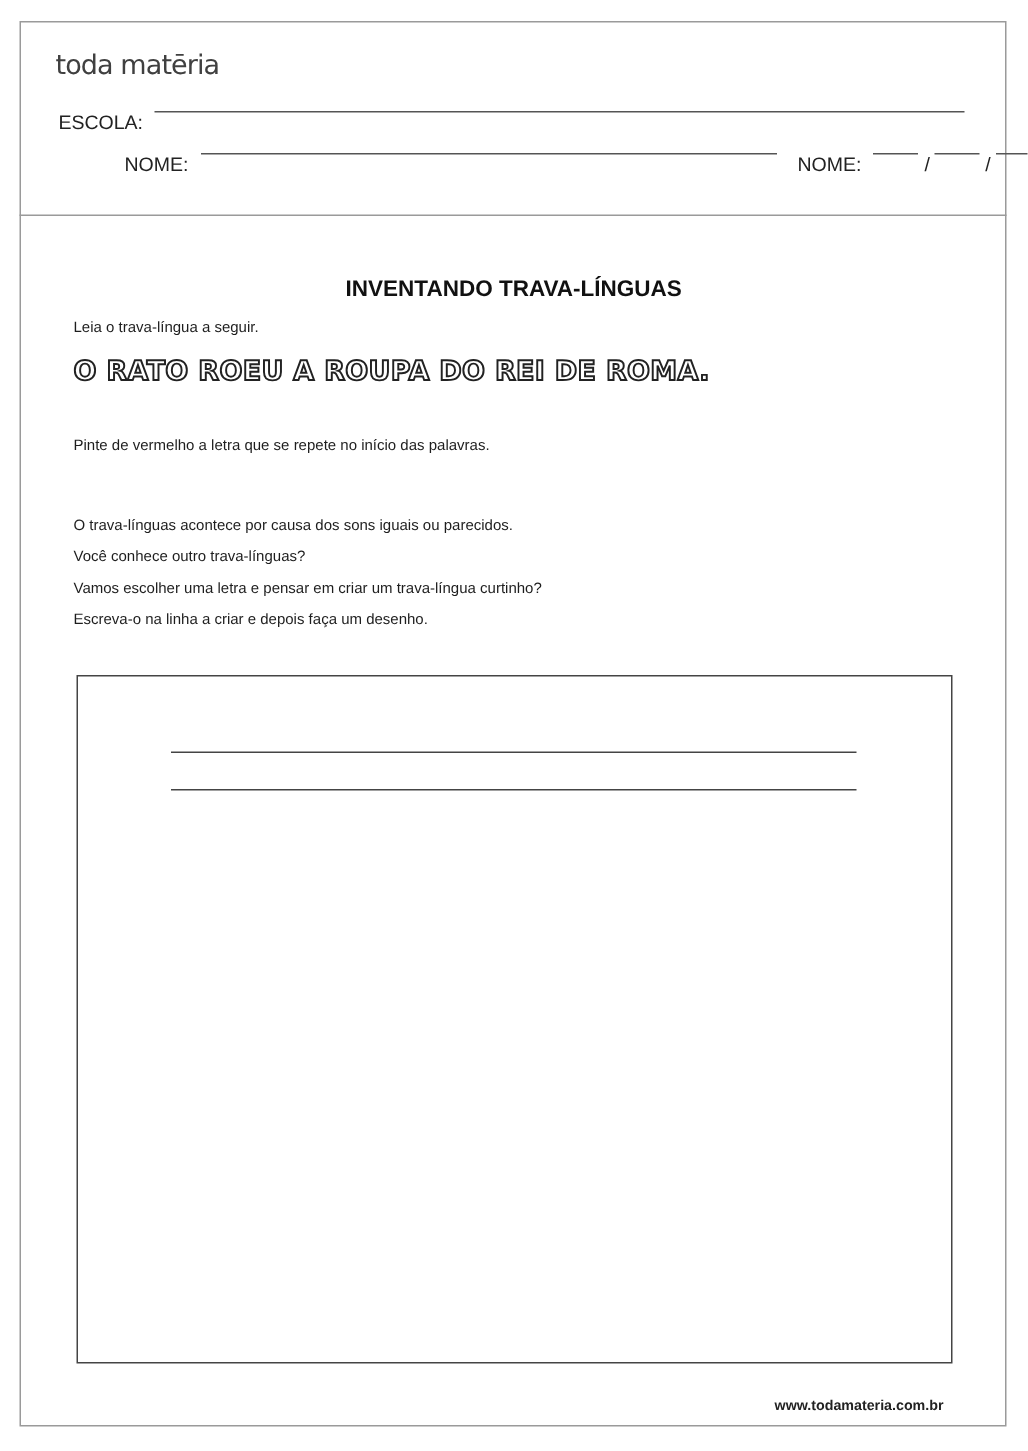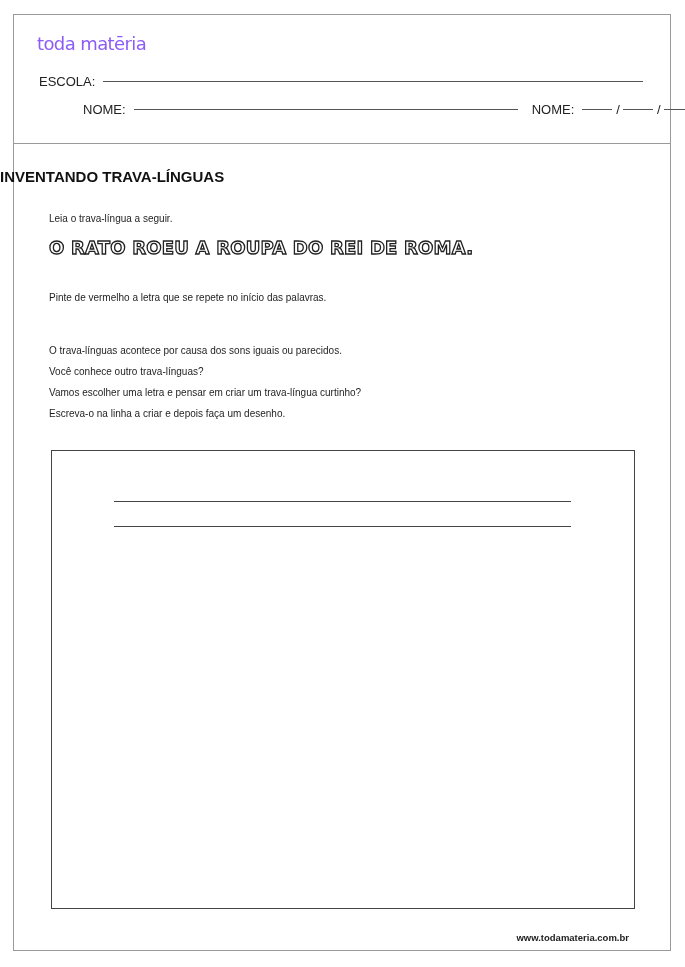--- a/index.html
+++ b/index.html
@@ -1,22 +1,22 @@
 <!DOCTYPE html>
 <html><head>
 <meta charset="utf-8">
 <style>
   html, body { margin:0; padding:0; background:#fff; }
   body { width:685px; height:967px; position:relative; font-family:"Liberation Sans", sans-serif; color:#1a1a1a; overflow:hidden; }
   .sheet { position:absolute; left:13px; top:14px; width:658px; height:937px; border:1px solid #9a9a9a; box-sizing:border-box; }
   .header-divider { position:absolute; left:13px; top:143px; width:658px; height:0; border-top:1px solid #9a9a9a; }
-  .logo { position:absolute; left:37px; top:33px; font-family:"DejaVu Sans", sans-serif; font-size:18px; letter-spacing:-0.6px; color:#8b5cf6; }
-  .field-row { position:absolute; left:39px; font-size:13px; color:#222; display:flex; align-items:center; }
+  .logo { position:absolute; left:37px; top:33px; font-family:"DejaVu Sans", sans-serif; font-size:18px; letter-spacing:-0.6px; color:#404040; }
+  .field-row { position:absolute; left:39px; font-size:13px; color:#222; display:flex; align-items:flex-start; }
   .line { border-bottom:1px solid #555; height:0; margin-left:8px; }
-  .title { position:absolute; left:0; width:685px; top:168px; text-align:left; font-weight:bold; font-size:15px; color:#111; }
+  .title { position:absolute; left:0; width:685px; top:184px; text-align:center; font-weight:bold; font-size:15px; color:#111; }
   .p { position:absolute; left:49px; font-size:10px; color:#1e1e1e; }
   .outline { position:absolute; left:49px; top:237px; font-family:"DejaVu Sans", sans-serif; font-weight:bold; font-size:18px; letter-spacing:0.2px; color:#fff; -webkit-text-stroke:1.3px #222; white-space:nowrap; }
   .draw-box { position:absolute; left:51px; top:450px; width:584px; height:459px; border:1px solid #444; box-sizing:border-box; }
   .write-line { position:absolute; left:114px; width:457px; height:0; border-top:1.5px solid #444; }
   .footer { position:absolute; right:56px; top:932px; font-size:9.5px; font-weight:bold; color:#222; }
 </style>
 </head>
 <body>
 
 <div class="sheet"></div>

